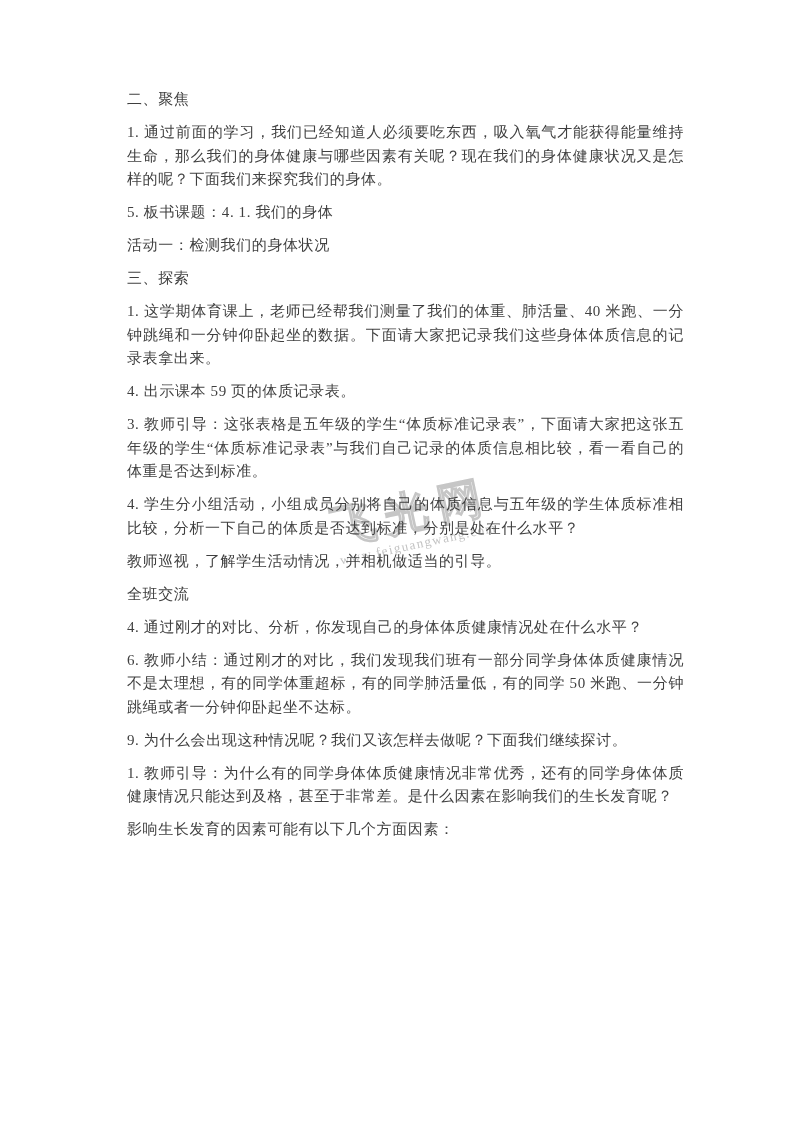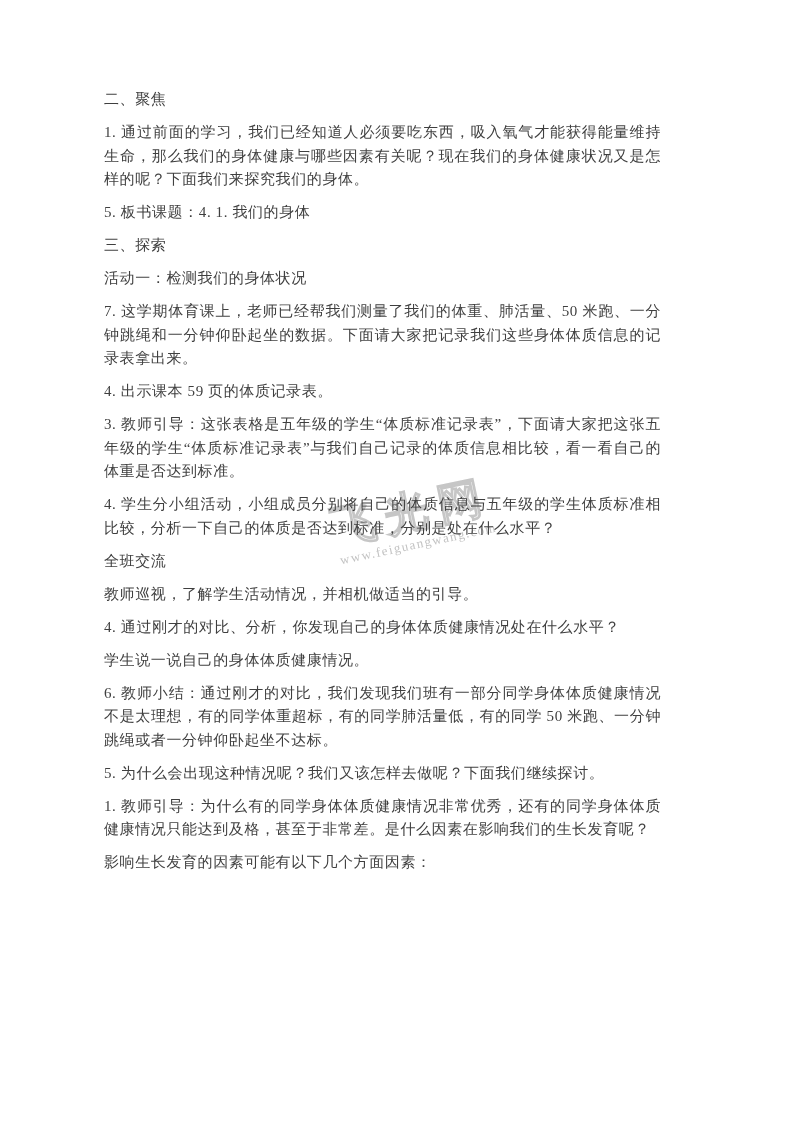--- a/index.html
+++ b/index.html
@@ -9,21 +9,21 @@
   }
   .page {
     position: relative;
     width: 793px;
     height: 1122px;
     background: #ffffff;
     overflow: hidden;
   }
   .content {
     position: absolute;
-    left: 104px;
+    left: 127px;
     top: 88px;
     width: 557px;
     z-index: 1;
   }
   .block {
     margin: 0 0 9.5px 0;
     font-size: 15px;
     line-height: 23.5px;
     letter-spacing: 0.6px;
     color: #3f3f3f;
@@ -68,29 +68,28 @@
 
   <div class="watermark">
     <div class="wm-logo">飞光网</div>
     <div class="wm-url">www.feiguangwang.com</div>
   </div>
 
   <div class="content">
     <p class="block">二、聚焦</p>
     <p class="block">1. 通过前面的学习，我们已经知道人必须要吃东西，吸入氧气才能获得能量维持生命，那么我们的身体健康与哪些因素有关呢？现在我们的身体健康状况又是怎样的呢？下面我们来探究我们的身体。</p>
     <p class="block">5. 板书课题：4. 1. 我们的身体</p>
+    <p class="block">活动一：检测我们的身体状况</p>
     <p class="block">三、探索</p>
-    <p class="block">活动一：检测我们的身体状况</p>
-    <p class="block">7. 这学期体育课上，老师已经帮我们测量了我们的体重、肺活量、50 米跑、一分钟跳绳和一分钟仰卧起坐的数据。下面请大家把记录我们这些身体体质信息的记录表拿出来。</p>
+    <p class="block">1. 这学期体育课上，老师已经帮我们测量了我们的体重、肺活量、40 米跑、一分钟跳绳和一分钟仰卧起坐的数据。下面请大家把记录我们这些身体体质信息的记录表拿出来。</p>
     <p class="block">4. 出示课本 59 页的体质记录表。</p>
     <p class="block">3. 教师引导：这张表格是五年级的学生“体质标准记录表”，下面请大家把这张五年级的学生“体质标准记录表”与我们自己记录的体质信息相比较，看一看自己的体重是否达到标准。</p>
     <p class="block">4. 学生分小组活动，小组成员分别将自己的体质信息与五年级的学生体质标准相比较，分析一下自己的体质是否达到标准，分别是处在什么水平？</p>
+    <p class="block">教师巡视，了解学生活动情况，并相机做适当的引导。</p>
     <p class="block">全班交流</p>
-    <p class="block">教师巡视，了解学生活动情况，并相机做适当的引导。</p>
     <p class="block">4. 通过刚才的对比、分析，你发现自己的身体体质健康情况处在什么水平？</p>
-    <p class="block">学生说一说自己的身体体质健康情况。</p>
     <p class="block">6. 教师小结：通过刚才的对比，我们发现我们班有一部分同学身体体质健康情况不是太理想，有的同学体重超标，有的同学肺活量低，有的同学 50 米跑、一分钟跳绳或者一分钟仰卧起坐不达标。</p>
-    <p class="block">5. 为什么会出现这种情况呢？我们又该怎样去做呢？下面我们继续探讨。</p>
+    <p class="block">9. 为什么会出现这种情况呢？我们又该怎样去做呢？下面我们继续探讨。</p>
     <p class="block">1. 教师引导：为什么有的同学身体体质健康情况非常优秀，还有的同学身体体质健康情况只能达到及格，甚至于非常差。是什么因素在影响我们的生长发育呢？</p>
     <p class="block">影响生长发育的因素可能有以下几个方面因素：</p>
   </div>
 
 </div>
 
 </body></html>

